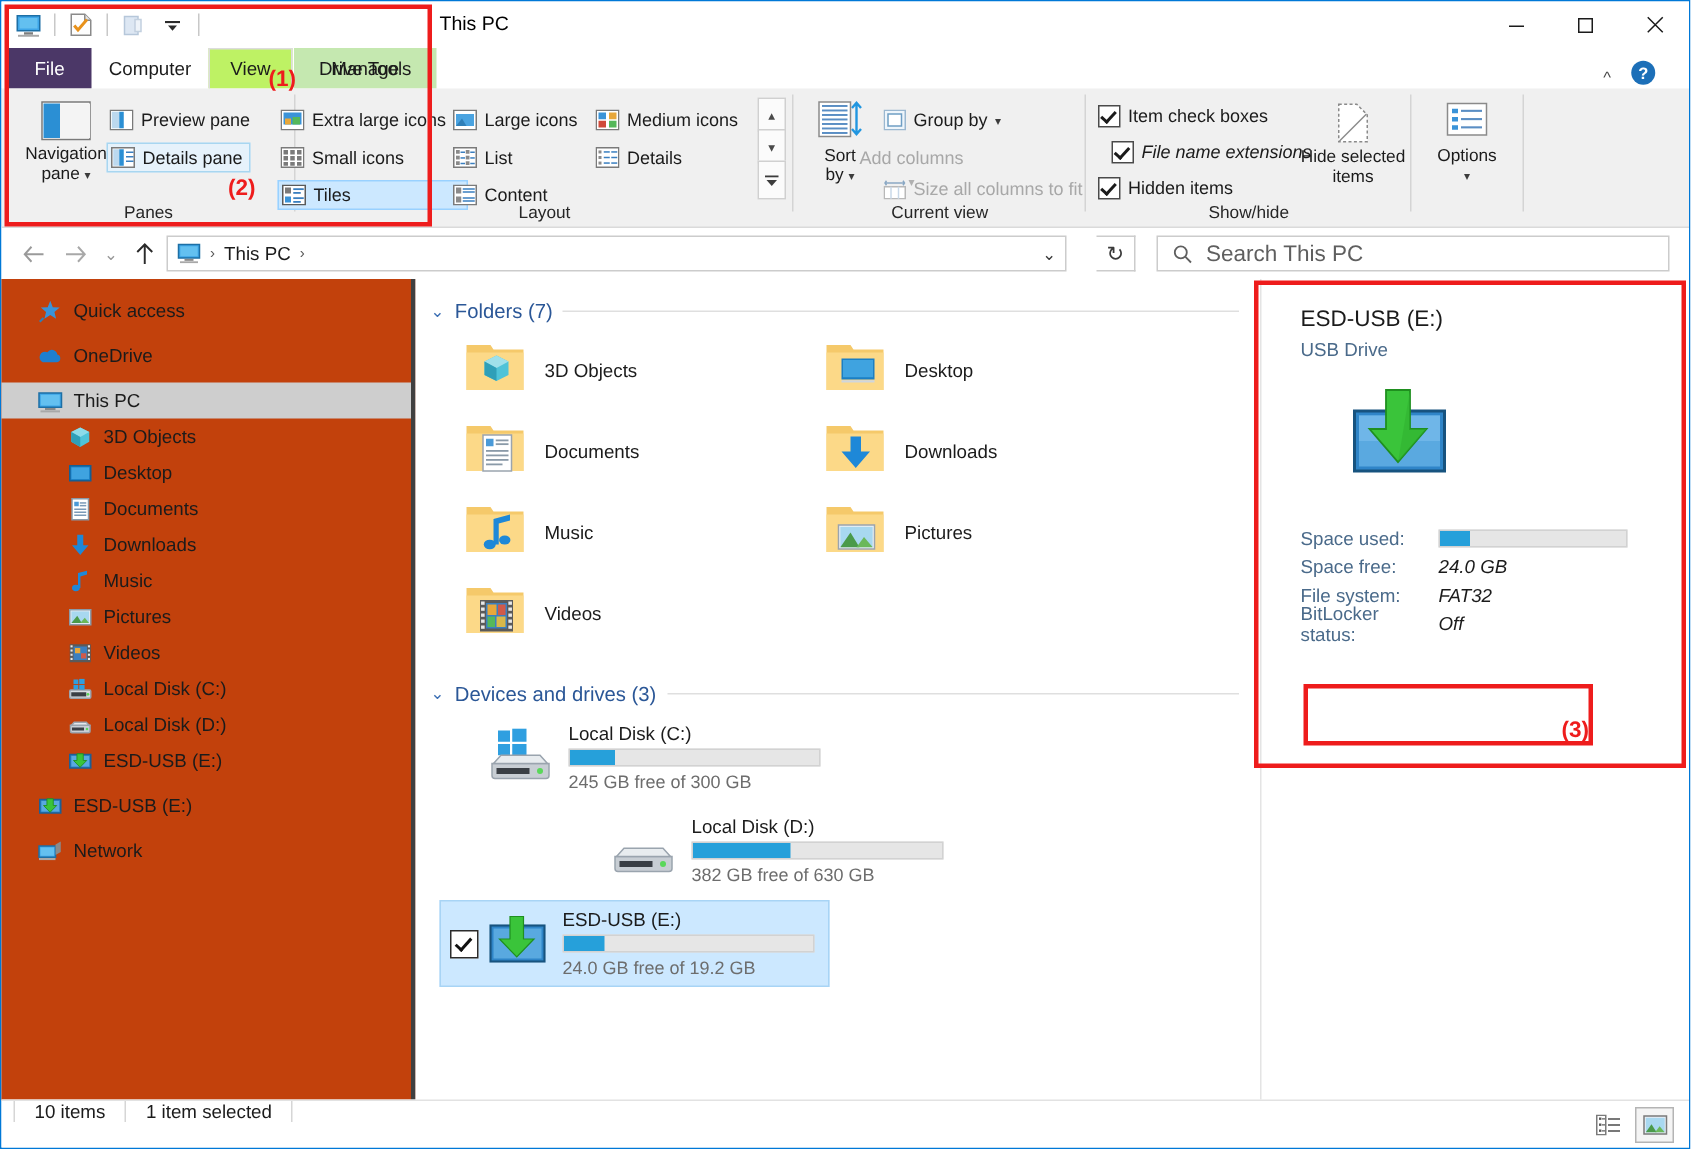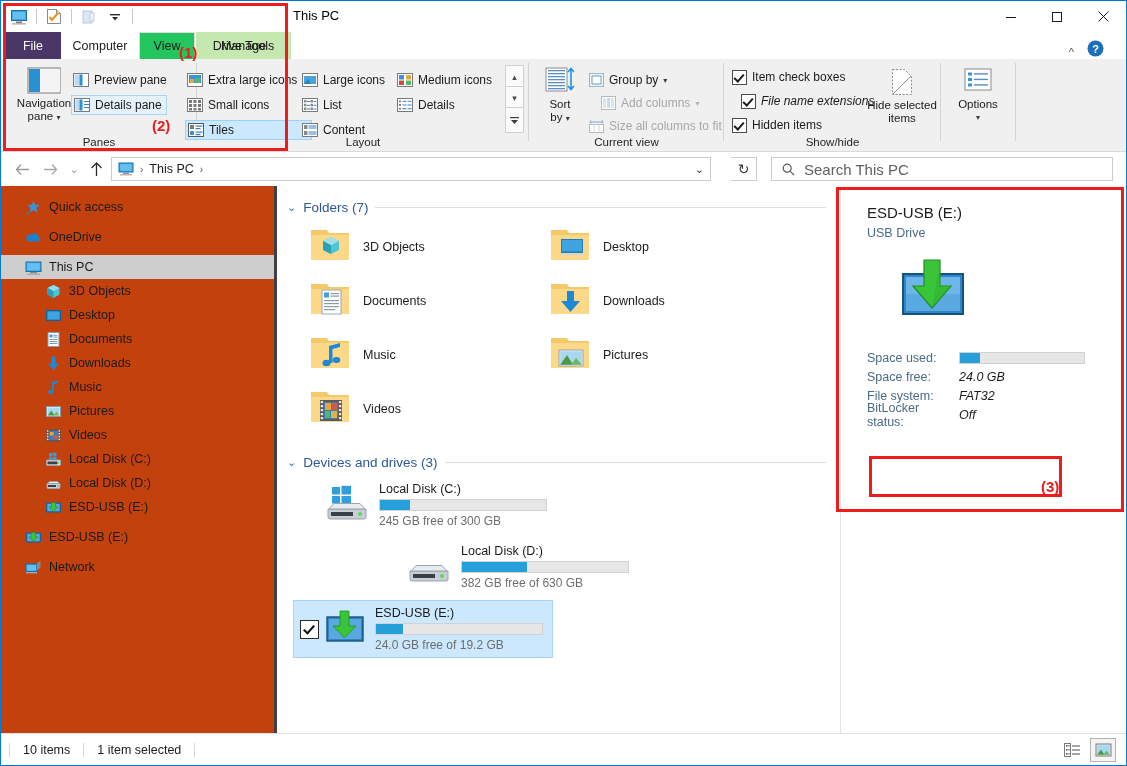--- a/index.html
+++ b/index.html
@@ -62,21 +62,21 @@
     display: flex; align-items: center; justify-content: center;
     font-size: 12.5px; color: #1b1b1b;
   }
   .tab-file {
     left: 4px; width: 56px; height: 27px;
     background: #4b3767; color: #ffffff;
   }
   .tab-computer { left: 60px; width: 78px; }
   .tab-view {
     left: 138px; width: 56px;
-    background: #22c55e;
+    background: #bef264;
     border-left: 1px solid #dcdcdc; border-right: 1px solid #dcdcdc;
     border-top: 1px solid #dcdcdc;
     box-sizing: border-box;
   }
   .tab-drivetools { left: 196px; width: 93px; }
 
   
   .ribbon {
     position: absolute; left: 0; top: 58px; right: 0; height: 92px;
     background: #f0f0f0;
@@ -233,21 +233,21 @@
   }
   .dp-note {
     margin-top: 20px; font-size: 12.5px; color: #1b1b1b; line-height: 17px;
     width: 180px;
   }
 
   
   .statusbar {
     position: absolute; left: 0; right: 0; bottom: 0; height: 31px;
     background: #ffffff; border-top: 1px solid #e2e2e2;
-    display: flex; align-items: center;
+    display: flex; align-items: flex-start;
   }
   .st-text { font-size: 12.5px; color: #1b1b1b; }
   .st-sep { width: 1px; height: 14px; background: #d6d6d6; margin: 0 13px; }
   .viewbtns {
     position: absolute; right: 10px; top: 0; height: 31px;
     display: flex; align-items: center; gap: 6px;
   }
   .viewbtn {
     width: 24px; height: 22px; display: flex;
     align-items: center; justify-content: center;
@@ -533,21 +533,21 @@
 
       <div class="smallitem" style="left:60px; top:11px;">
         <svg width="15" height="14" viewBox="0 0 15 14">
           <rect x="0.5" y="0.5" width="14" height="13" fill="#eef5fb" stroke="#9ab7d0"></rect>
           <rect x="3" y="3" width="9" height="8" fill="#ffffff" stroke="#6f9ec4"></rect>
         </svg>
         <span>Group by</span>
         <span class="arrowdown">▾</span>
       </div>
 
-      <div class="smallitem disabled" style="left:72px; top:34px;">
+      <div class="smallitem disabled" style="left:44px; top:34px;flex-direction:column;">
         <svg width="15" height="14" viewBox="0 0 15 14">
           <rect x="0.5" y="0.5" width="14" height="13" fill="#fff" stroke="#b8b8b8"></rect>
           <rect x="2" y="2" width="3" height="10" fill="#d8e6f2"></rect>
           <rect x="6" y="2" width="3" height="10" fill="#c8dcee"></rect>
           <rect x="10" y="2" width="3" height="10" fill="#d8e6f2"></rect>
         </svg>
         <span>Add columns</span>
         <span class="arrowdown" style="color:#b0b0b0;">▾</span>
       </div>
 

